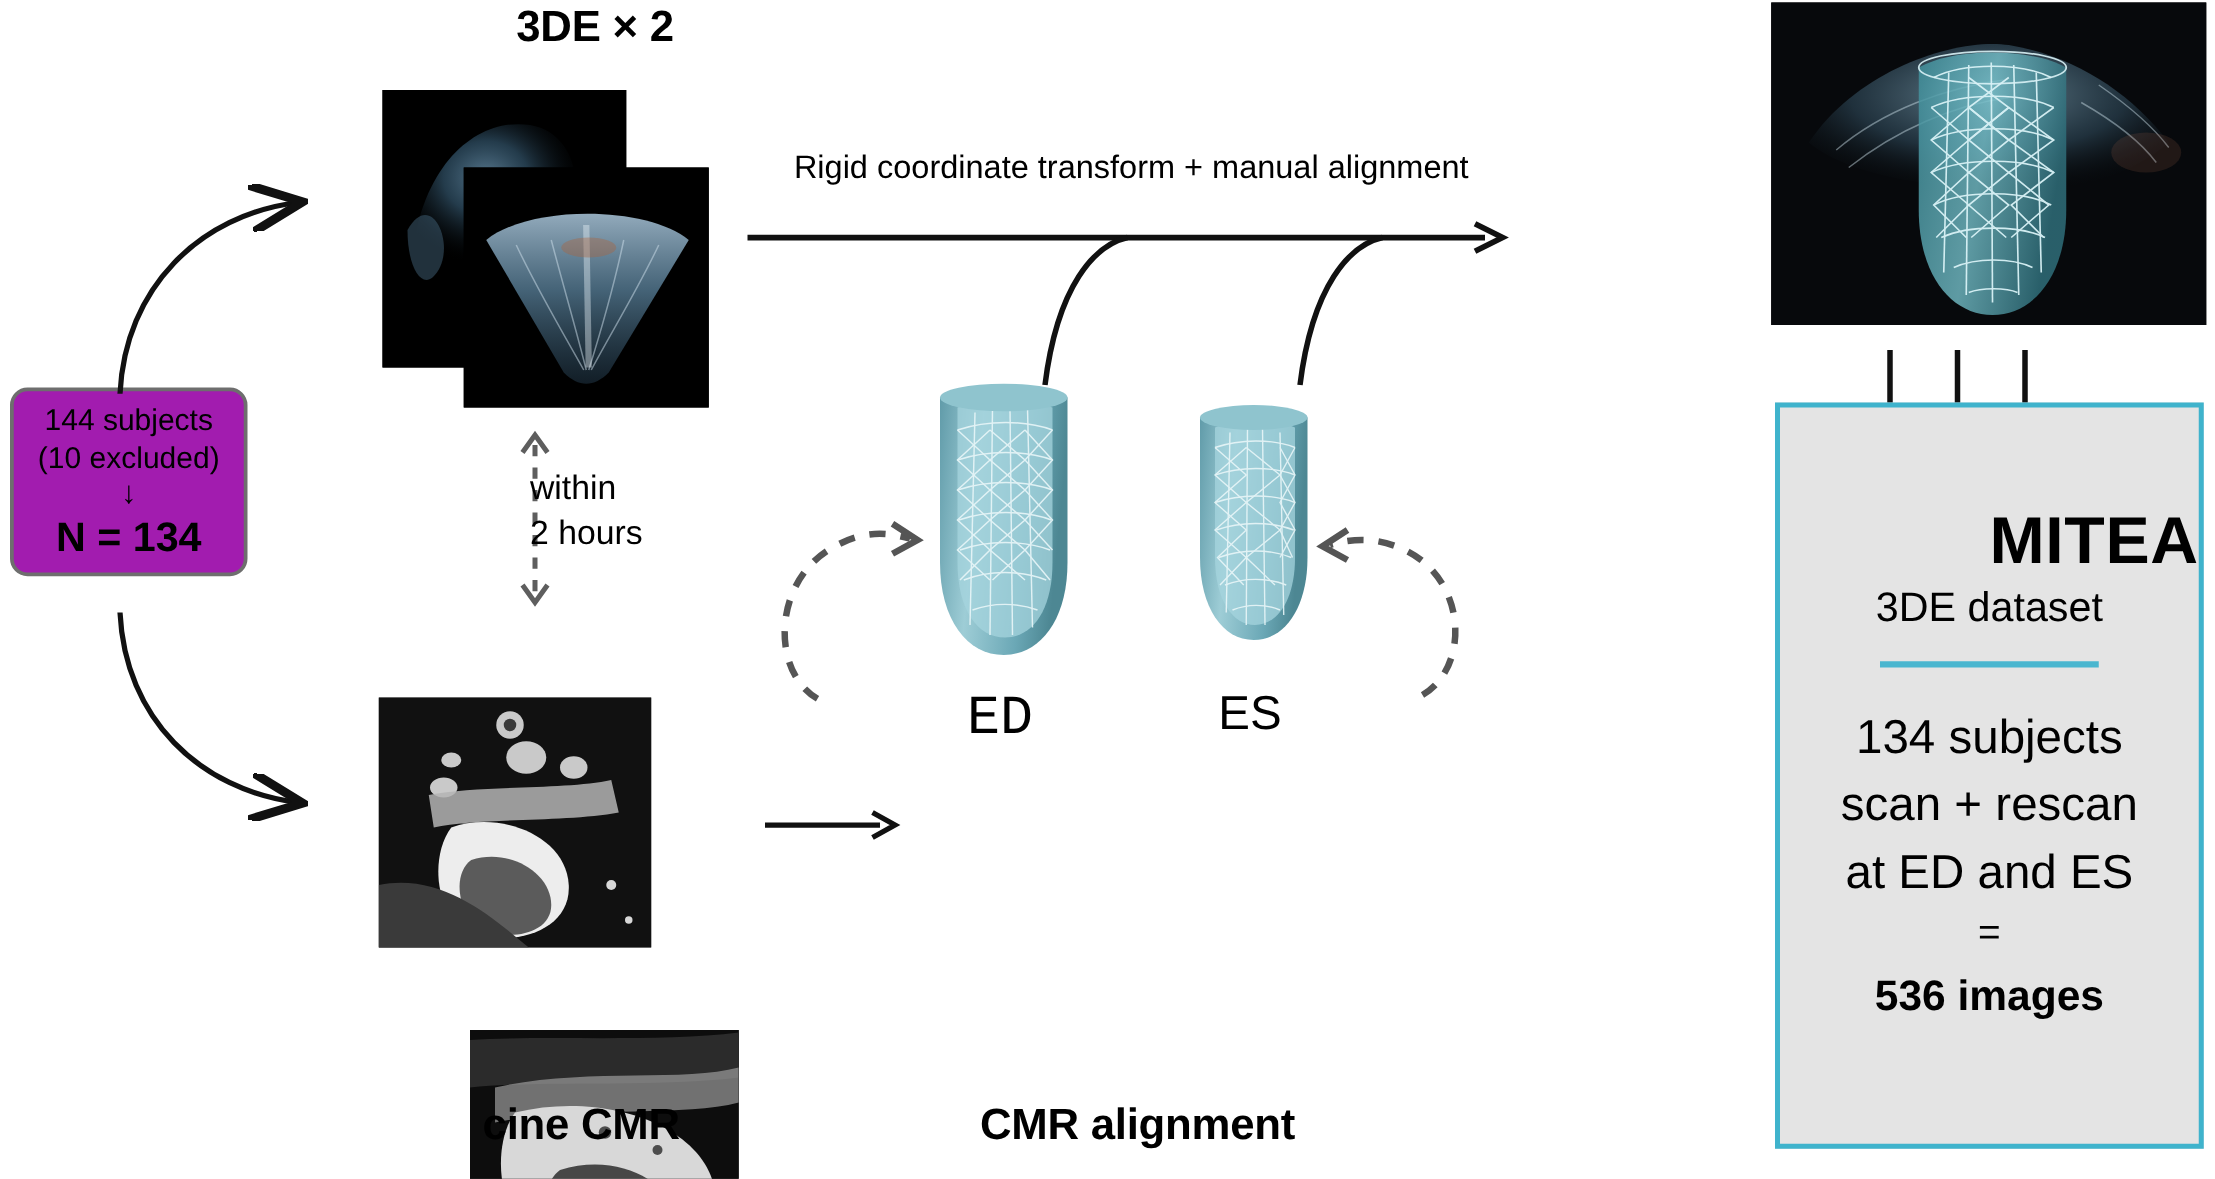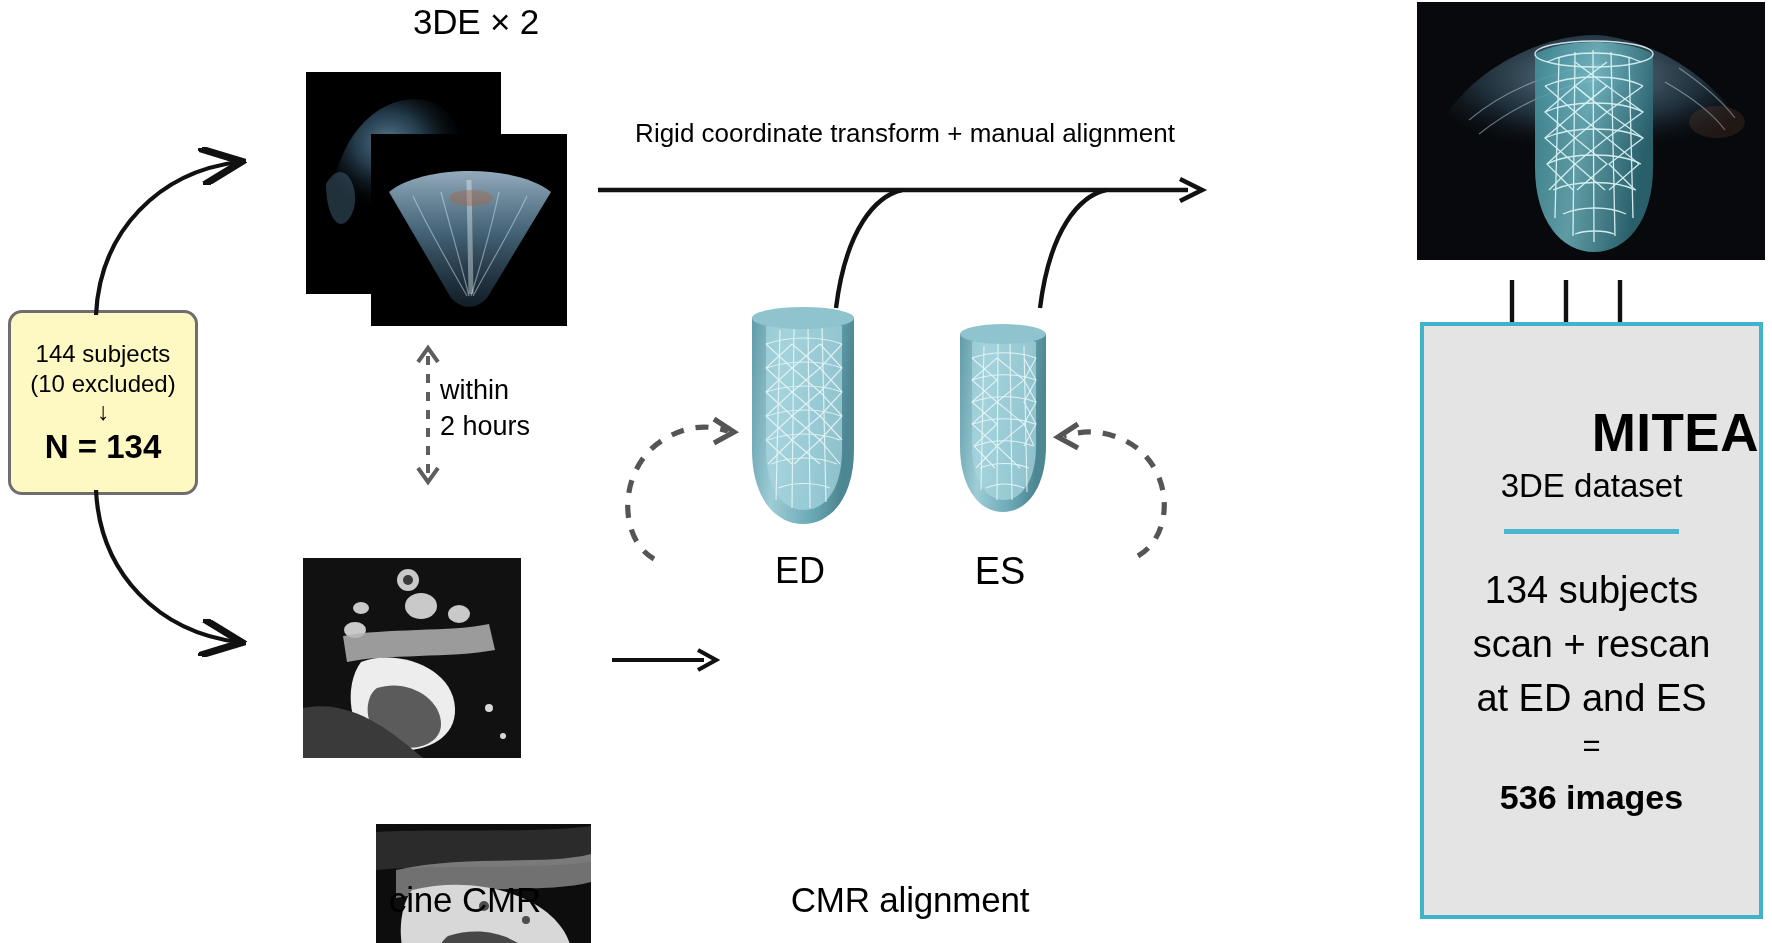--- a/index.html
+++ b/index.html
@@ -5,36 +5,36 @@
   html,body{margin:0;padding:0;background:#fff;}
   body{
     width:1772px;height:943px;position:relative;overflow:hidden;
     font-family:"Liberation Sans","DejaVu Sans",sans-serif;
     color:#000;
   }
   .abs{position:absolute;}
   .ctr{text-align:center;}
 
   
-  .hdr-bold{font-weight:normal;line-height:1.12;letter-spacing:-0.2px;}
+  .hdr-bold{font-weight:bold;line-height:1.12;letter-spacing:-0.2px;}
   .title-3de{left:316px;top:2px;width:320px;font-size:35px;}
   .title-reg{left:596px;top:0px;width:618px;font-size:35px;}
   .subtitle-rigid{left:596px;top:118px;width:618px;font-size:26px;font-weight:normal;text-align:center;}
   .cap-cine{left:300px;top:880px;width:330px;font-size:35px;}
   .cap-analysis{left:700px;top:880px;width:420px;font-size:35px;}
 
-  .label-ed{left:740px;top:550px;width:120px;font-size:36px;text-align:center;}
+  .label-ed{left:740px;top:550px;width:120px;font-size:44px;text-align:center;font-family:Liberation Mono, monospace;}
   .label-es{left:940px;top:550px;width:120px;font-size:38px;text-align:center;}
 
-  .within{left:440px;top:372px;width:190px;font-size:27px;line-height:1.35;text-align:left;}
+  .within{left:424px;top:372px;width:190px;font-size:27px;line-height:1.35;text-align:left;}
 
   
   .subject-box{
-    left:8px;top:310px;width:190px;height:185px;
-    background:#fef9c3;border:3px solid #6e6e6e;border-radius:14px;
+    left:8px;top:310px;width:190px;height:151px;
+    background:#a21caf;border:3px solid #6e6e6e;border-radius:14px;
     display:flex;flex-direction:column;align-items:center;justify-content:center;
     box-sizing:border-box;
   }
   .subject-box .l1{font-size:24px;line-height:1.22;text-align:center;}
   .subject-box .arrow-dn{font-size:25px;line-height:1.0;margin:1px 0 2px;}
   .subject-box .l2{font-size:33px;font-weight:bold;margin-top:2px;}
 
   
   .mitea-panel{
     left:1420px;top:322px;width:343px;height:597px;

